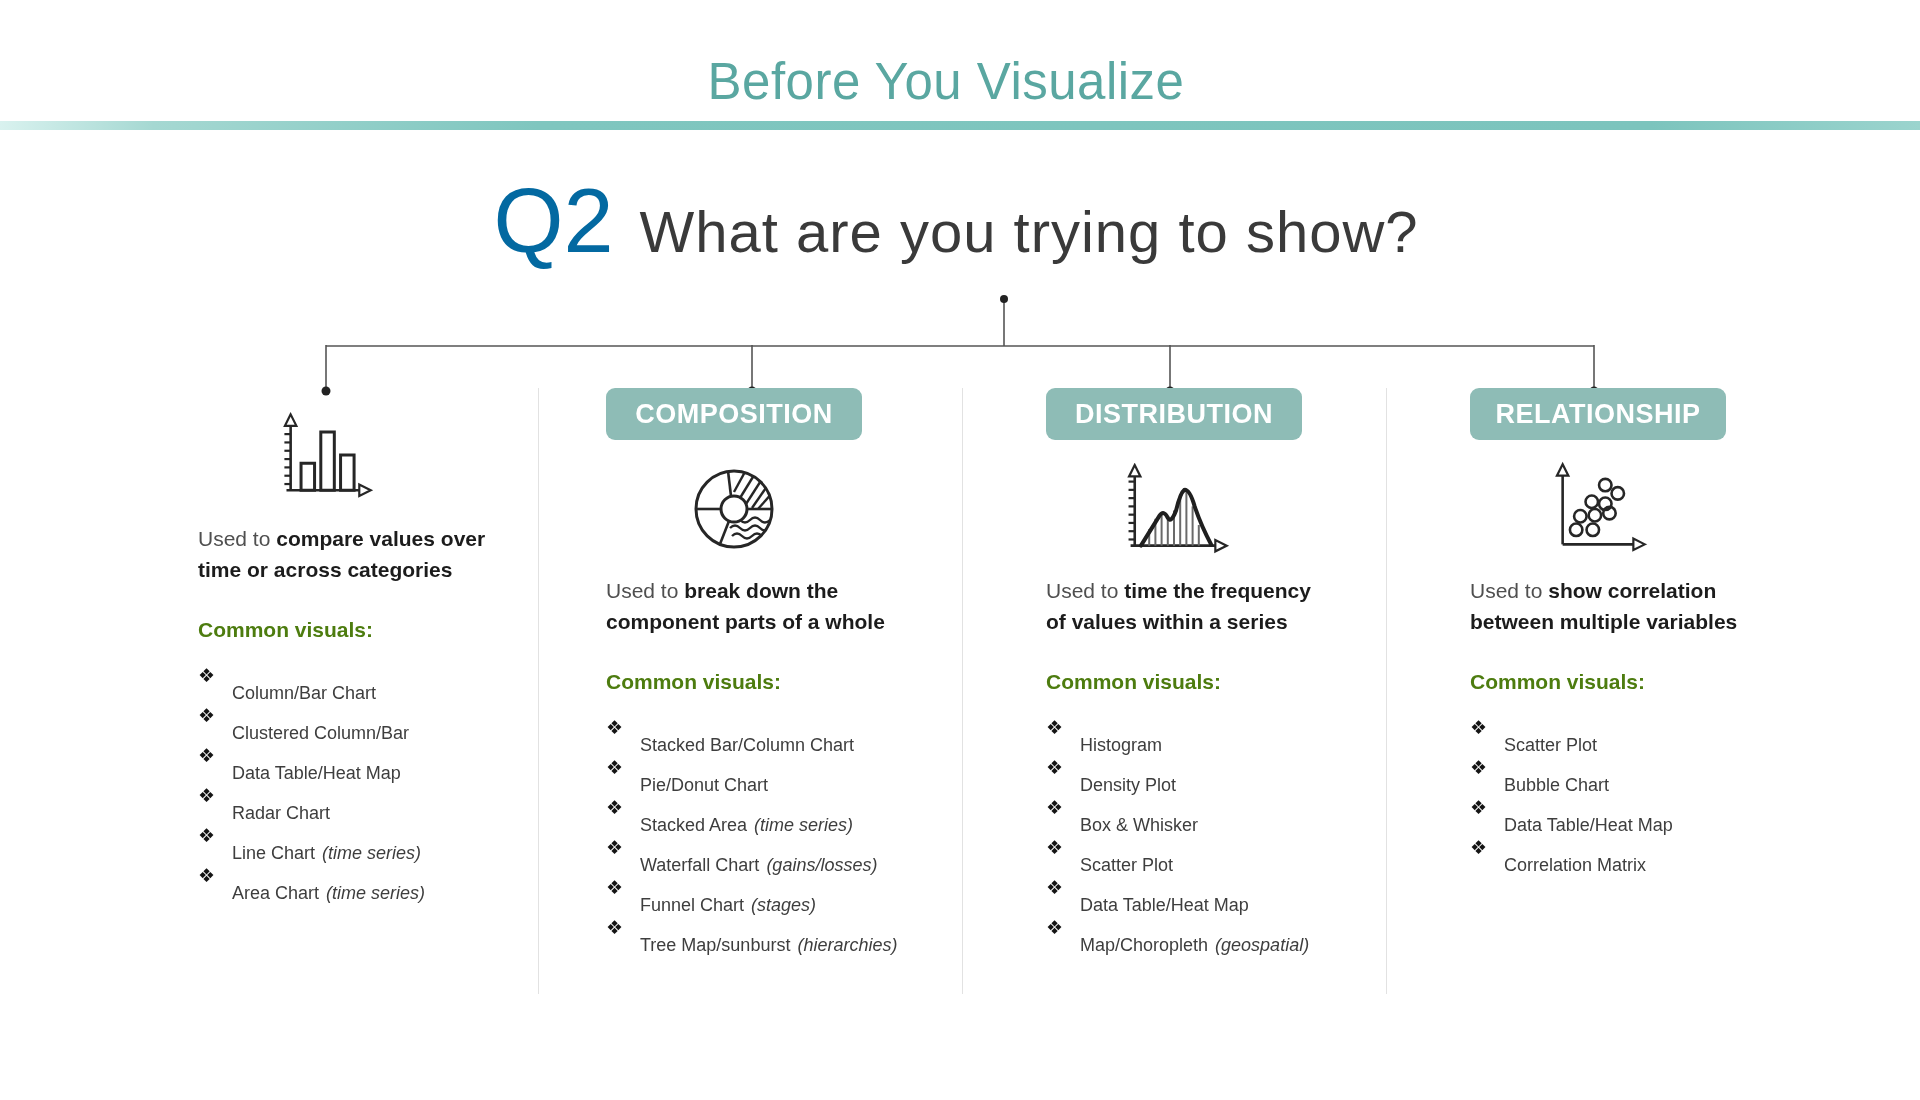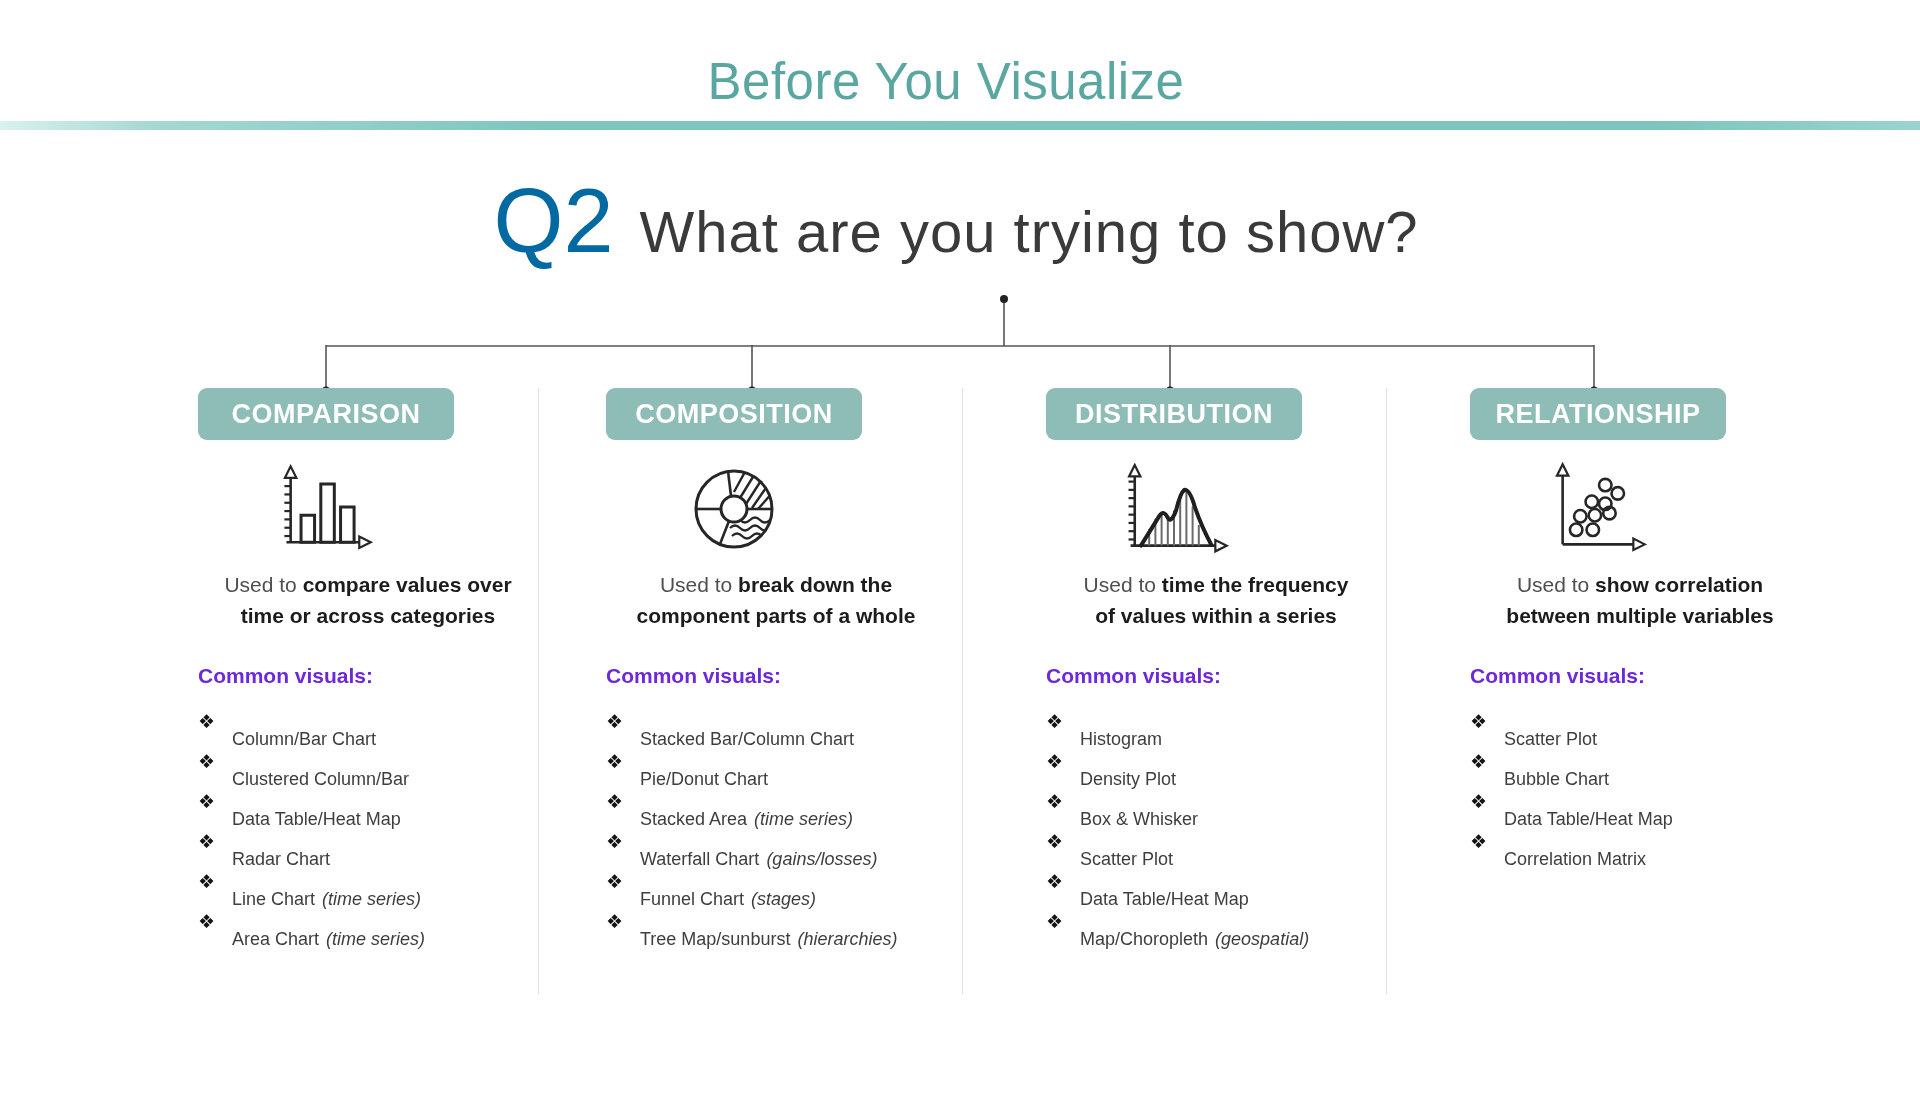--- a/index.html
+++ b/index.html
@@ -39,23 +39,23 @@
 
   .cat-bar {
     width:256px; height:52px; background:#8ebcb6; border-radius:9px;
     color:#ffffff; font-weight:700; font-size:27px; letter-spacing:0.5px;
     text-align:center; line-height:52px;
   }
   .icon-wrap {
     width:256px; height:118px; margin-top:10px;
     display:flex; align-items:center; justify-content:center;
   }
-  .desc { margin:1px 0 0 0; font-size:21px; line-height:31px; color:#4f4f4f;text-align:center; }
+  .desc { margin:7px 0 0 0; font-size:21px; line-height:31px; color:#4f4f4f; }
   .desc strong { color:#1c1c1c; }
-  .common { margin:33px 0 0 0; font-size:21px; font-weight:700; color:#6d28d9; }
+  .common { margin:33px 0 0 0; font-size:21px; font-weight:700; color:#4d7c0f; }
 
   .items { list-style:none; margin:13px 0 0 0; padding:0; }
   .items li { height:40px; display:flex; align-items:center; white-space:nowrap; }
   .bullet { font-family:"DejaVu Sans",sans-serif; font-size:19px; color:#141414; flex:0 0 34px; }
   .item-text { font-size:18px; color:#3e3e3e;margin-top:36px; }
   .note:not(:empty) { font-style:italic; margin-left:7px; }
 
   .icon line, .icon path, .icon rect, .icon circle { vector-effect:non-scaling-stroke; }
 </style>
 </head>
@@ -86,21 +86,20 @@
     <circle cx="1594" cy="391" r="4.5"></circle>
   </g>
 </svg>
 
 <div class="divider d1"></div>
 <div class="divider d2"></div>
 <div class="divider d3"></div>
 
 <div class="col col-1">
   <div class="col-inner">
-    <div class="cat-bar">COMPARISON</div>
     <div class="icon-wrap">
       <svg class="icon" width="104" height="92" viewBox="0 0 100 88">
         <g stroke="#262626" stroke-width="2.6" fill="none">
           <line x1="16" y1="10" x2="16" y2="76"></line>
           <line x1="12" y1="76" x2="84" y2="76"></line>
         </g>
         <g stroke="#262626" stroke-width="2.2" fill="none">
           <line x1="10" y1="22" x2="16" y2="22"></line>
             <line x1="10" y1="30" x2="16" y2="30"></line>
           <line x1="10" y1="38" x2="16" y2="38"></line>

